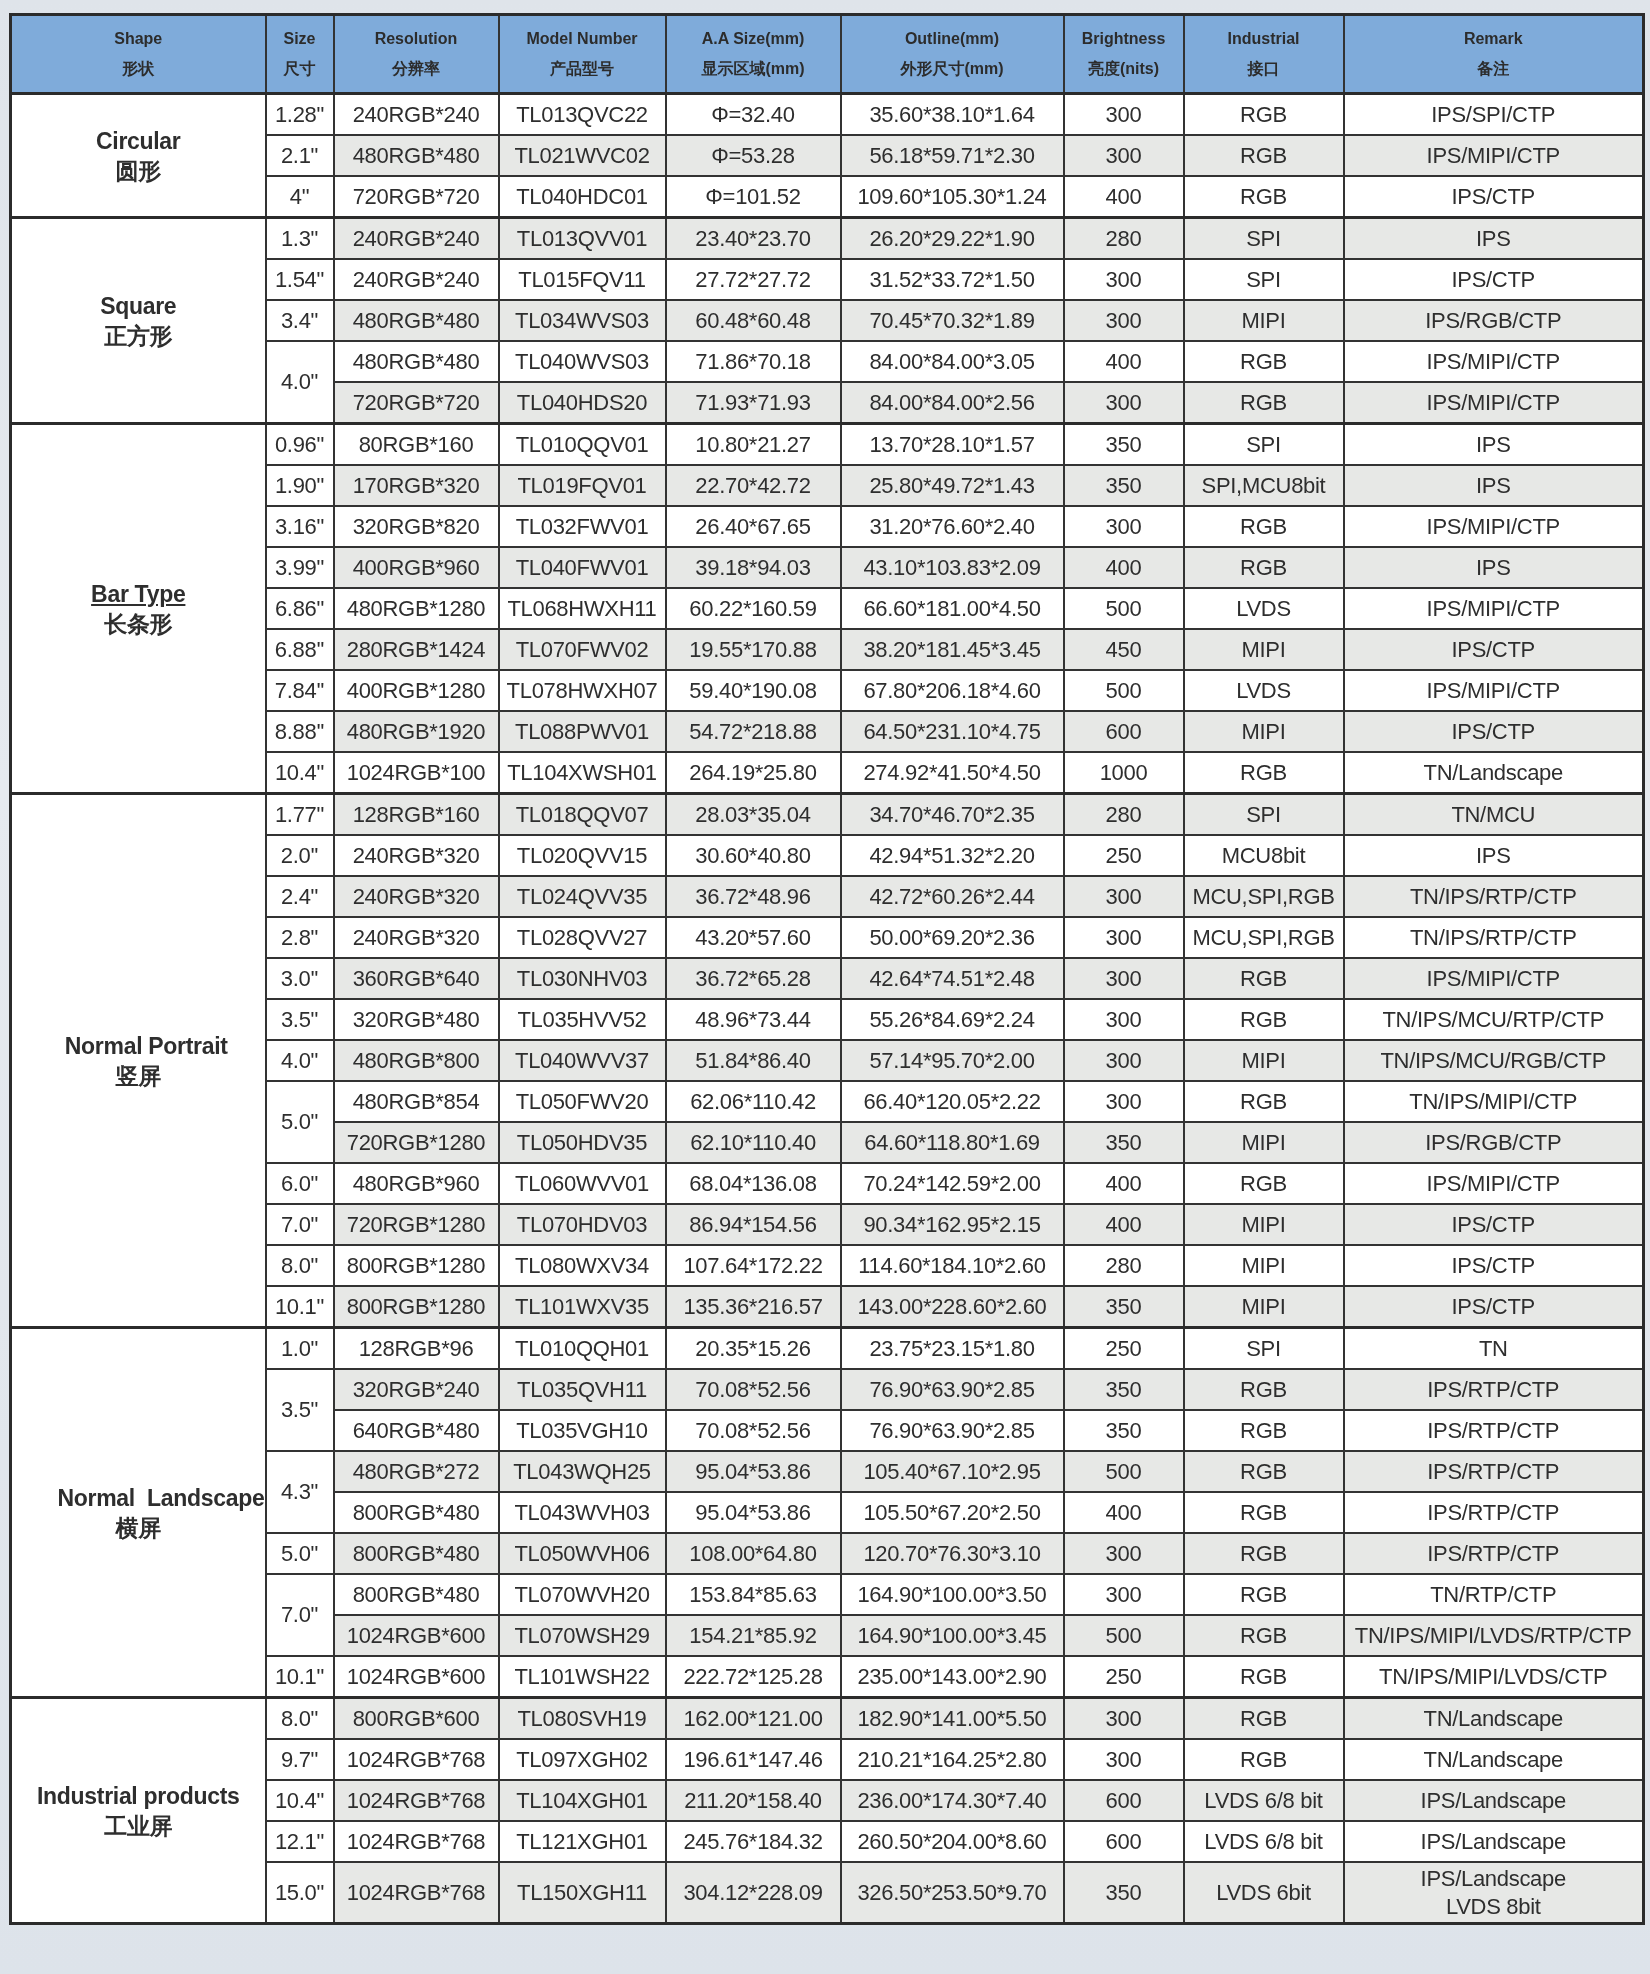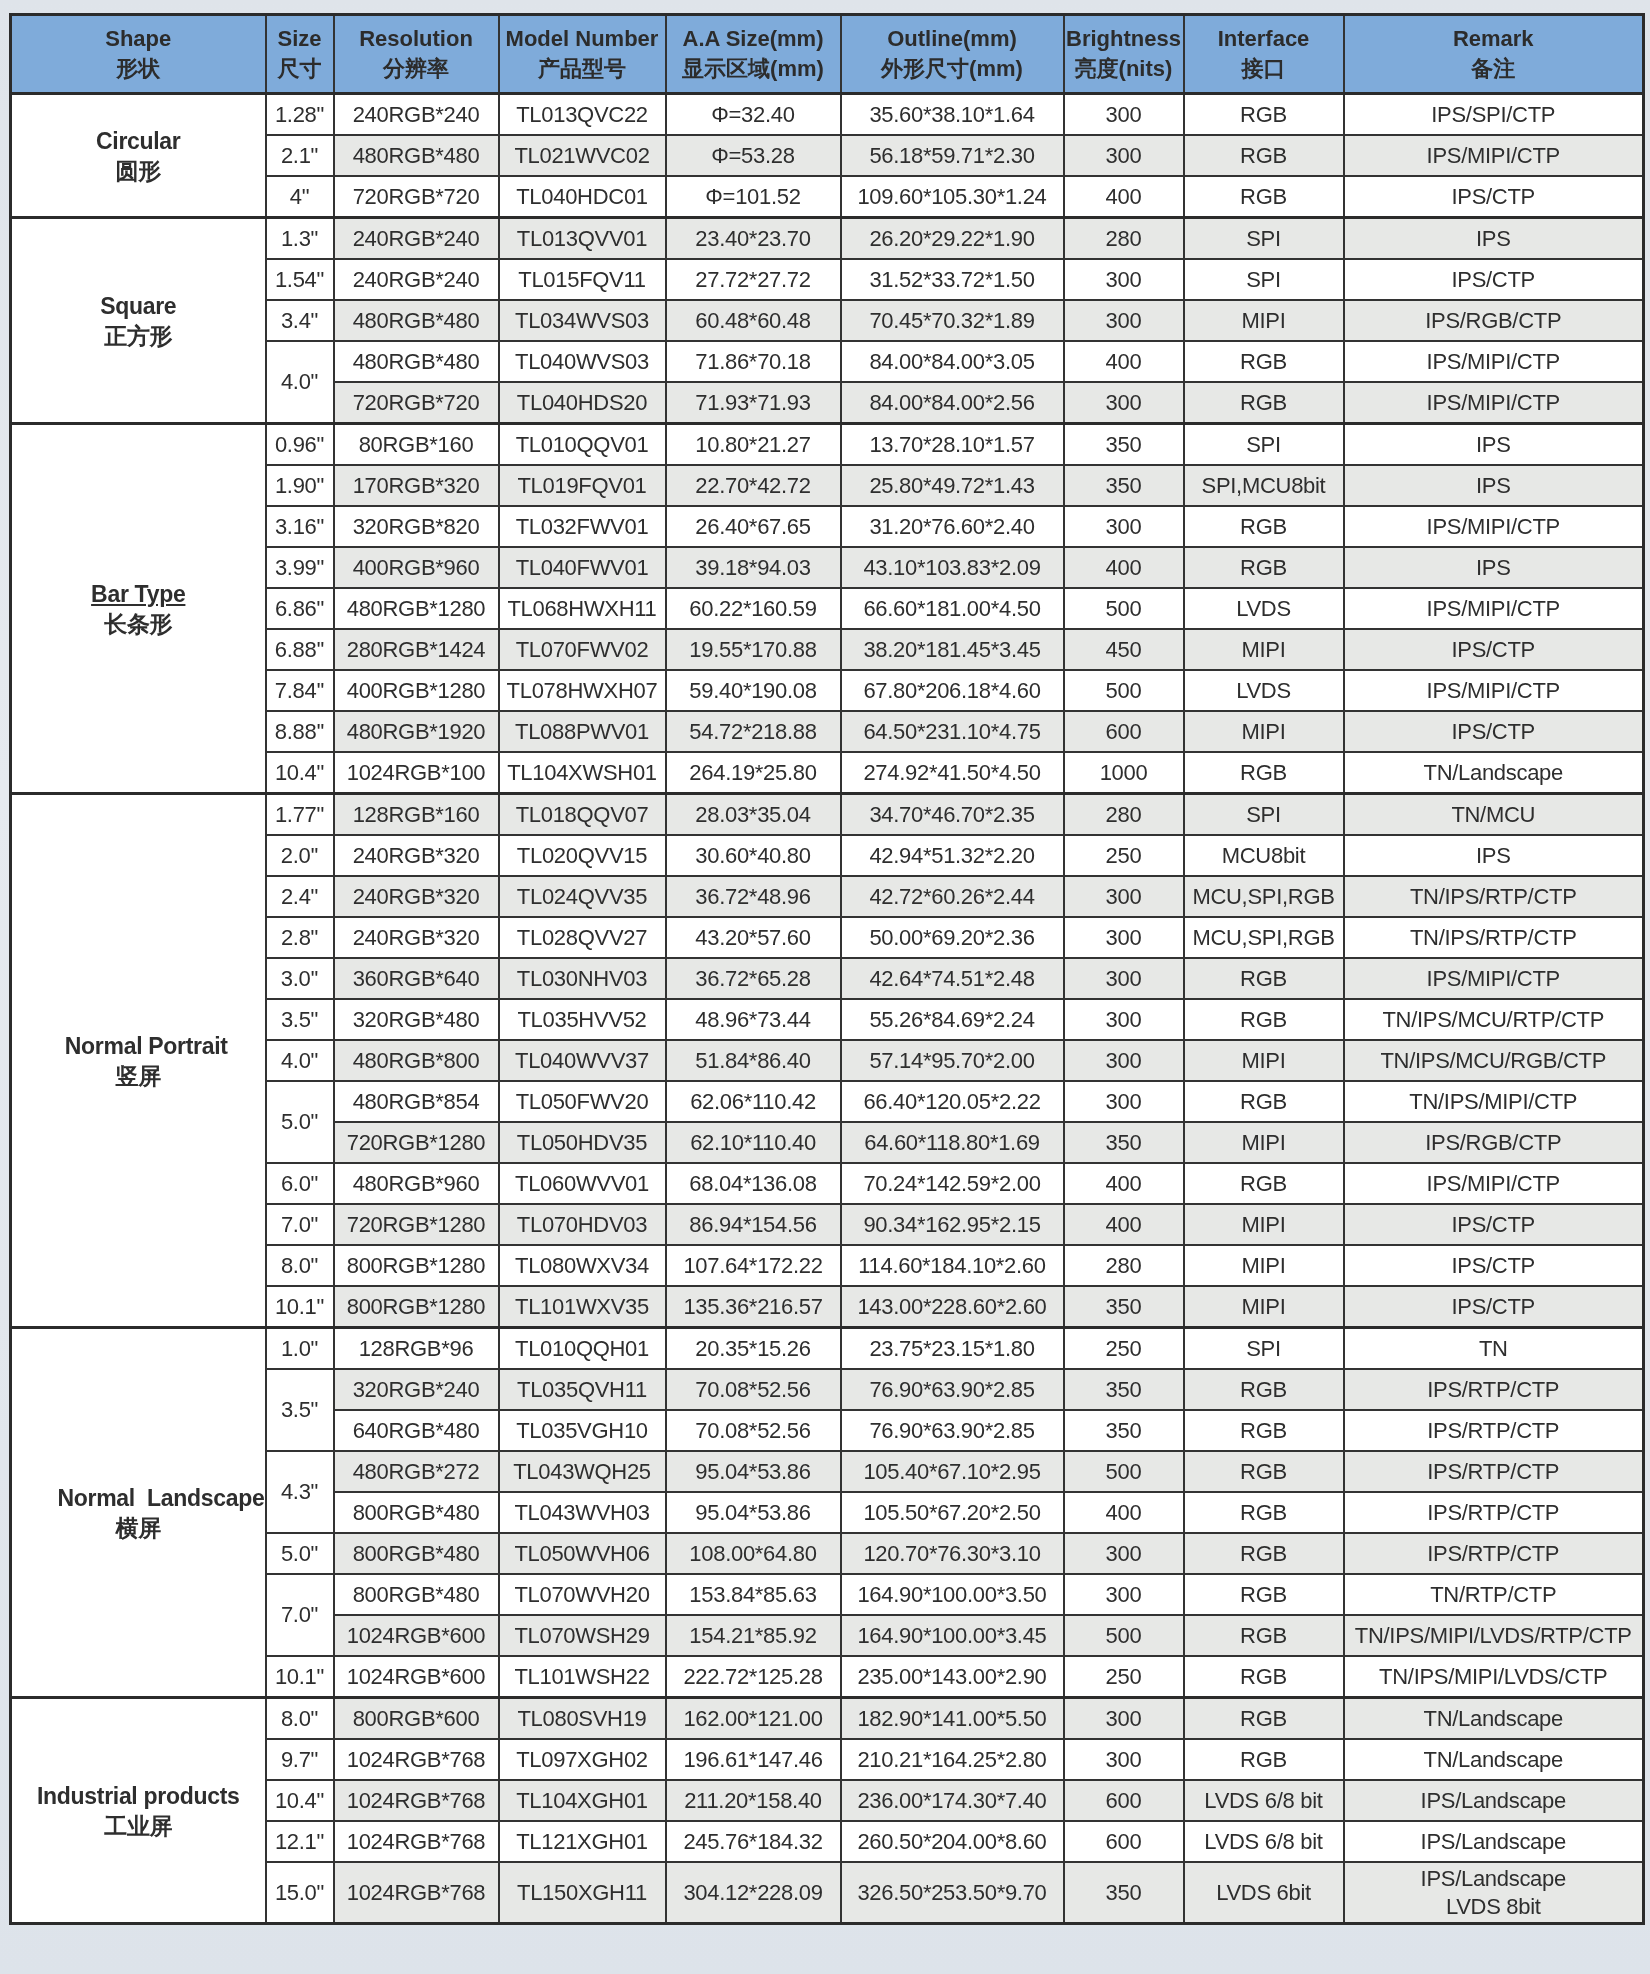--- a/index.html
+++ b/index.html
@@ -35,21 +35,21 @@
     text-align: center;
     vertical-align: middle;
     padding: 0;
     overflow: hidden;
     white-space: nowrap;
   }
   thead th {
     background: #7fabda;
     height: 76px;
     font-weight: bold;
-    font-size: 22px;
+    font-size: 16px;
     line-height: 30px;
     color: #2c2c2c;
     margin-top: 43px;
   }
   thead th .en, thead th .zh { display: block; }
   tbody td {
     height: 39px;
     font-size: 22px;
     letter-spacing: -0.3px;
     color: #2e2e2e;
@@ -108,21 +108,21 @@
           </th>
           <th>
             <span class="en">Outline(mm)</span>
             <span class="zh">外形尺寸(mm)</span>
           </th>
           <th>
             <span class="en">Brightness</span>
             <span class="zh">亮度(nits)</span>
           </th>
           <th>
-            <span class="en">Interface</span>
+            <span class="en">Industrial</span>
             <span class="zh">接口</span>
           </th>
           <th>
             <span class="en">Remark</span>
             <span class="zh">备注</span>
           </th>
         </tr>
     </thead>
     <tbody id="table-body">
         <tr class="band-white group-start">

